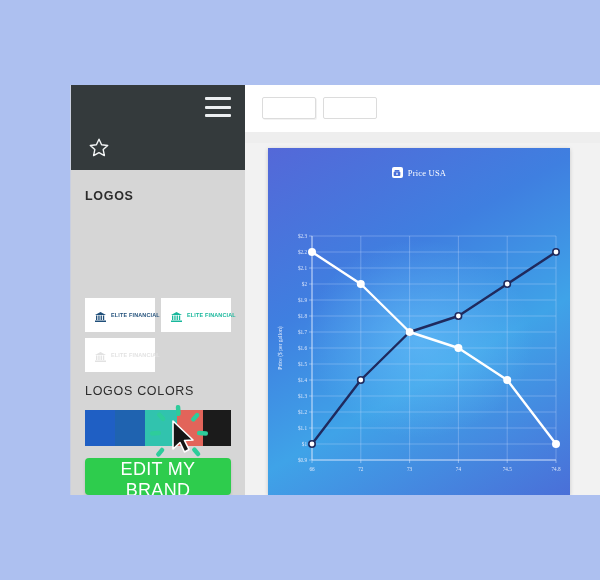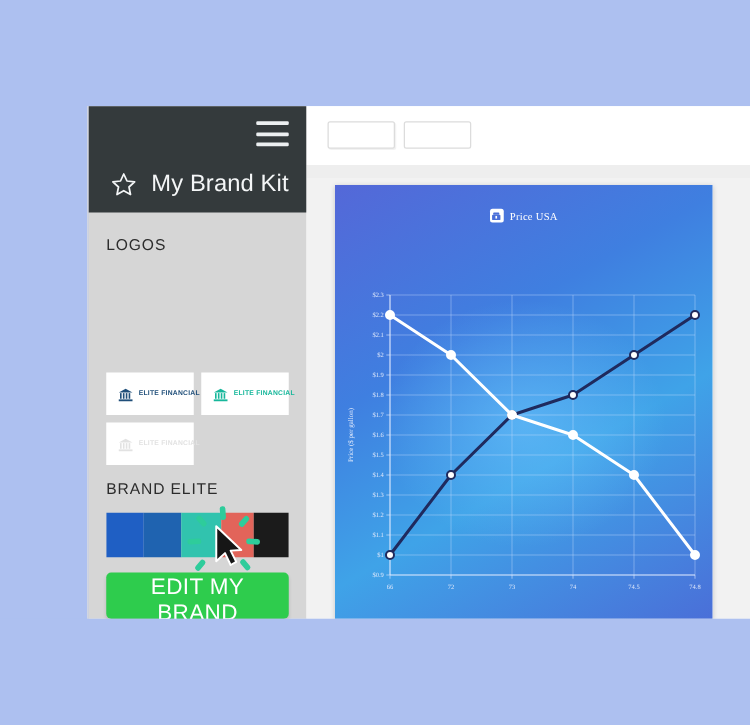--- a/index.html
+++ b/index.html
@@ -63,21 +63,21 @@
   }
   #star-icon{width:24px;height:24px;flex:0 0 24px;}
   #brandkit-title{
     color:#f4f6f7;font-size:19px;margin-left:10px;letter-spacing:.1px;
   }
 
   .section-label{
     font-size:12.5px;color:#2c2c2c;letter-spacing:.7px;
     margin:0;padding:0;
   }
-  #logos-label{position:absolute;left:14px;top:104px;}
+  #logos-label{position:absolute;left:14px;top:104px;font-weight:bold;}
   #colors-label{position:absolute;left:14px;top:299px;}
 
   
   .logo-card{
     position:absolute;background:#ffffff;
     box-sizing:border-box;display:flex;align-items:center;
     padding-left:9px;
   }
   #logo-card-1{left:84px - 0px;}
   #logo-card-1{left:14px;top:213px;width:70px;height:34px;}
@@ -295,21 +295,20 @@
       <span></span>
         <span></span>
         <span></span>
     </div>
     <div id="brandkit-title-row">
       <span id="star-icon">
         <svg viewBox="0 0 24 24" width="24" height="24" aria-hidden="true">
           <path d="M12 3.2l2.6 5.6 6.1.7-4.5 4.1 1.2 6-5.4-3-5.4 3 1.2-6L3.3 9.5l6.1-.7z" fill="none" stroke="#f4f6f7" stroke-width="1.4" stroke-linejoin="round"></path>
         </svg>
       </span>
-      <span id="brandkit-title">My Brand Kit</span>
     </div>
   </div>
 
   <div class="section-label" id="logos-label">LOGOS</div>
 
   <div class="logo-card" id="logo-card-1">
     <span class="bank-ico">
       <svg viewBox="0 0 24 24" width="13" height="12" aria-hidden="true">
         <polygon points="12,2 23,8 1,8" fill="#1f4e79"></polygon>
         <rect x="3" y="9" width="2.6" height="9" fill="#1f4e79"></rect>
@@ -343,21 +342,21 @@
         <rect x="3" y="9" width="2.6" height="9" fill="#e2e2e2"></rect>
         <rect x="7.6" y="9" width="2.6" height="9" fill="#e2e2e2"></rect>
         <rect x="12.2" y="9" width="2.6" height="9" fill="#e2e2e2"></rect>
         <rect x="16.8" y="9" width="2.6" height="9" fill="#e2e2e2"></rect>
         <rect x="1" y="19" width="22" height="3" fill="#e2e2e2"></rect>
       </svg>
     </span>
     <span class="logo-text">ELITE FINANCIAL</span>
   </div>
 
-  <div class="section-label" id="colors-label">BRAND ELITE</div>
+  <div class="section-label" id="colors-label">LOGOS COLORS</div>
 
   <div id="swatch-row">
       <div class="swatch" style="background: rgb(31, 95, 196); width: 30px;"></div>
       <div class="swatch" style="background: rgb(31, 99, 176); width: 30px;"></div>
       <div class="swatch" style="background: rgb(49, 195, 174); width: 32px;"></div>
       <div class="swatch" style="background: rgb(226, 100, 90); width: 26px;"></div>
       <div class="swatch" style="background: rgb(27, 27, 27); width: 28px;"></div>
     </div>
 
   <div id="click-burst">

